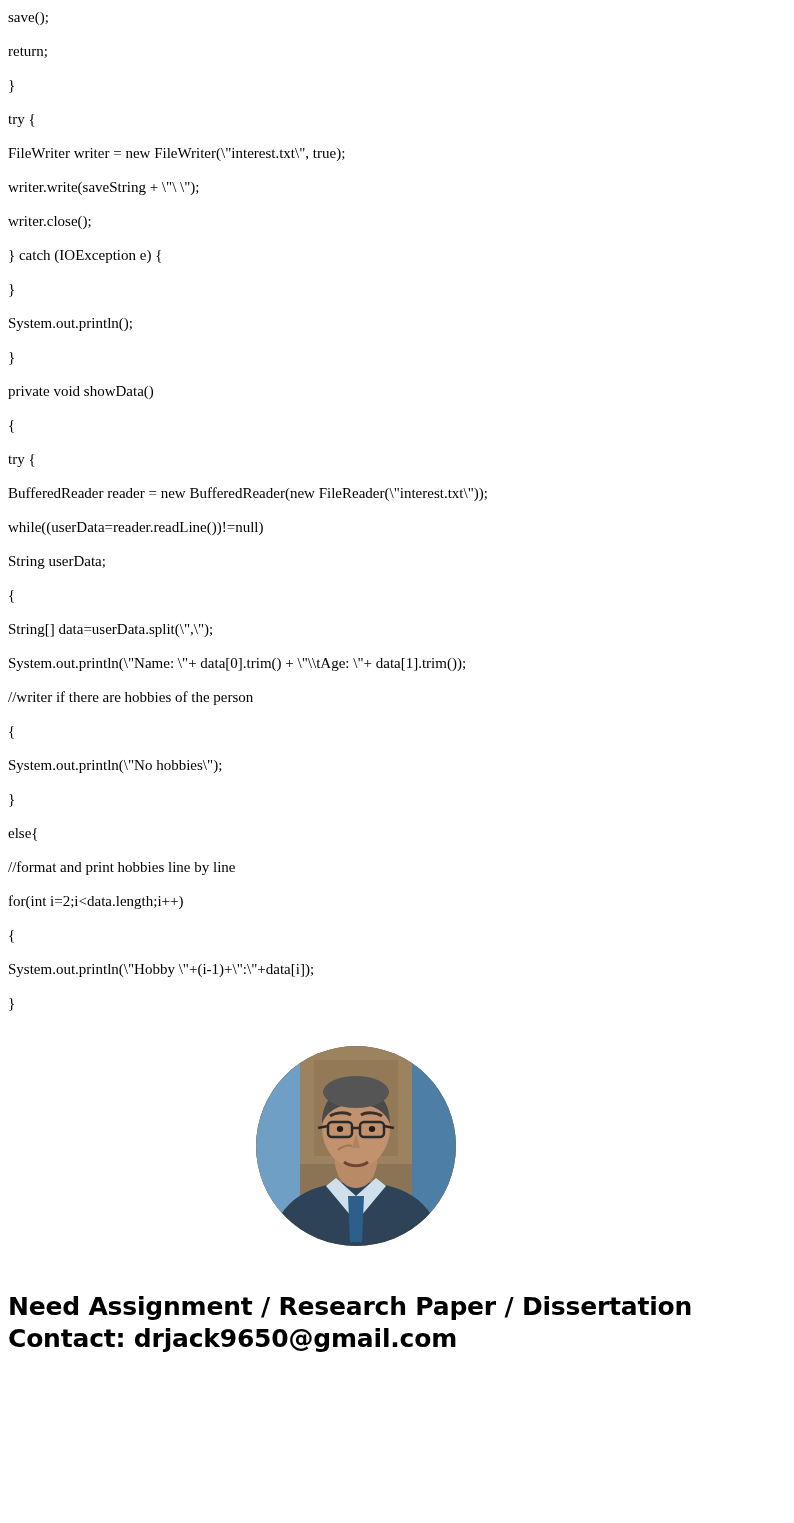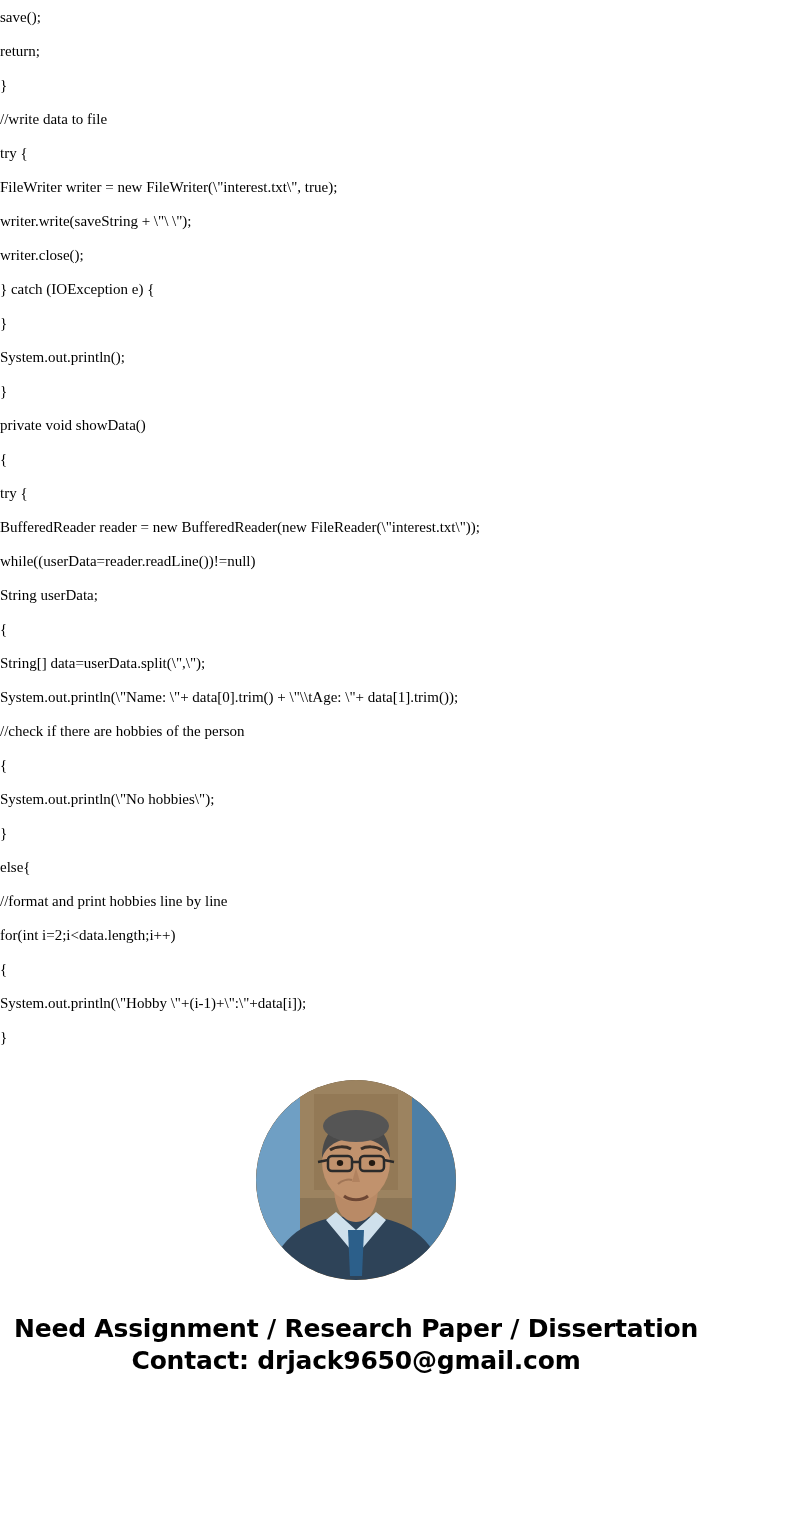--- a/index.html
+++ b/index.html
@@ -8,21 +8,21 @@
   }
   body {
     width: 794px;
     background: #ffffff;
     font-family: "Liberation Serif", serif;
     color: #000000;
   }
   .page {
     width: 712px;
     box-sizing: border-box;
-    padding: 0 0;
+    padding: 0 8px;
   }
   .code-block {
     margin: 0;
     padding: 0;
   }
   .code-line {
     font-family: "Liberation Serif", serif;
     font-size: 15px;
     line-height: 34px;
     white-space: pre-wrap;
@@ -41,22 +41,22 @@
     overflow: hidden;
     position: relative;
     background: #6d5a44;
   }
   .avatar svg {
     display: block;
     width: 200px;
     height: 200px;
   }
   .promo {
-    margin-top: 34px;
-    text-align: center;
+    margin-top: 46px;
+    text-align: left;
     font-family: "DejaVu Sans", sans-serif;
     font-weight: bold;
     font-size: 25px;
     line-height: 30px;
     color: #000000;
     letter-spacing: -0.2px;
   }
   .promo-line2 {
     margin-top: 2px;
   }
@@ -66,39 +66,38 @@
 </style>
 </head>
 <body>
 
 <div class="page">
 
   <div class="code-block">
     <div class="code-line">save();</div>
     <div class="code-line">return;</div>
     <div class="code-line">}</div>
-    <div class="code-line">//write data to file</div>
     <div class="code-line">try {</div>
     <div class="code-line">FileWriter writer = new FileWriter(\"interest.txt\", true);</div>
     <div class="code-line">writer.write(saveString + \"\ \");</div>
     <div class="code-line">writer.close();</div>
     <div class="code-line">} catch (IOException e) {</div>
     <div class="code-line">}</div>
     <div class="code-line">System.out.println();</div>
     <div class="code-line">}</div>
     <div class="code-line">private void showData()</div>
     <div class="code-line">{</div>
     <div class="code-line">try {</div>
     <div class="code-line">BufferedReader reader = new BufferedReader(new FileReader(\"interest.txt\"));</div>
     <div class="code-line">while((userData=reader.readLine())!=null)</div>
     <div class="code-line">String userData;</div>
     <div class="code-line">{</div>
     <div class="code-line">String[] data=userData.split(\",\");</div>
     <div class="code-line">System.out.println(\"Name: \"+ data[0].trim() + \"\\tAge: \"+ data[1].trim());</div>
-    <div class="code-line">//check if there are hobbies of the person</div>
+    <div class="code-line">//writer if there are hobbies of the person</div>
     <div class="code-line">{</div>
     <div class="code-line">System.out.println(\"No hobbies\");</div>
     <div class="code-line">}</div>
     <div class="code-line">else{</div>
     <div class="code-line">//format and print hobbies line by line</div>
     <div class="code-line">for(int i=2;i&lt;data.length;i++)</div>
     <div class="code-line">{</div>
     <div class="code-line">System.out.println(\"Hobby \"+(i-1)+\":\"+data[i]);</div>
     <div class="code-line">}</div>
   </div>

